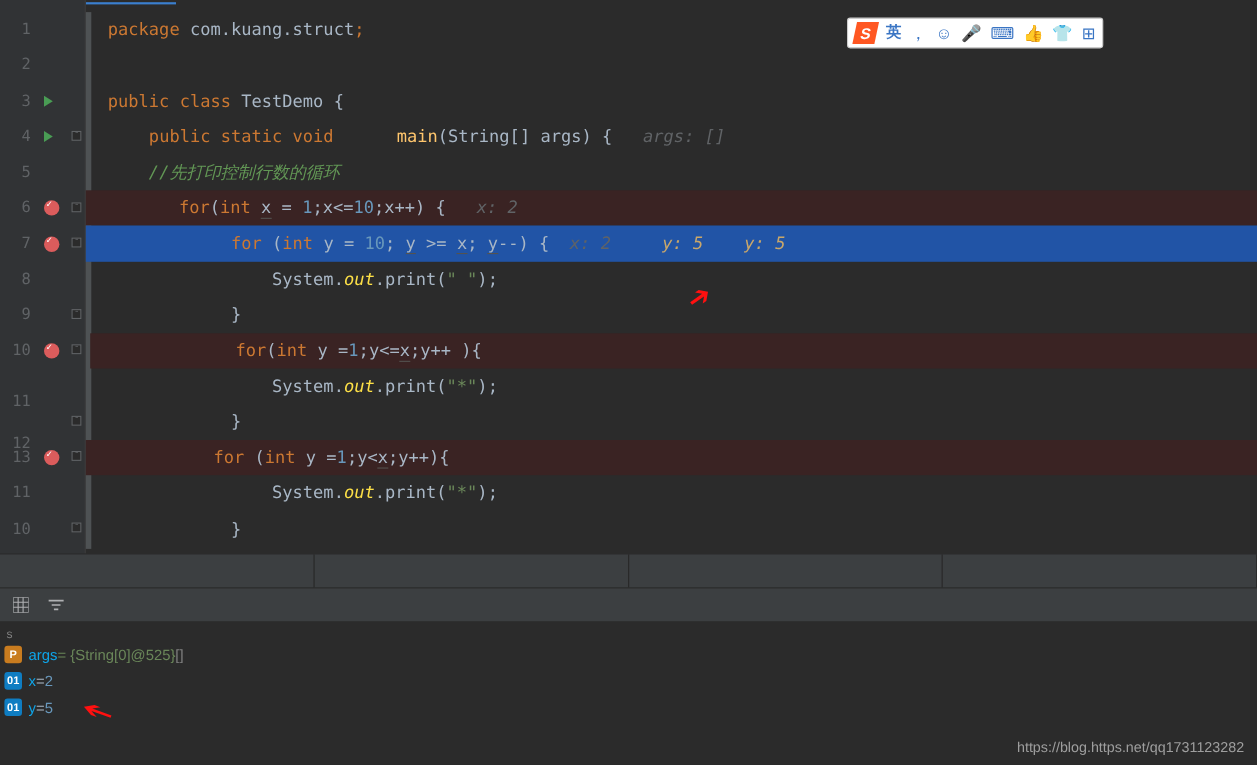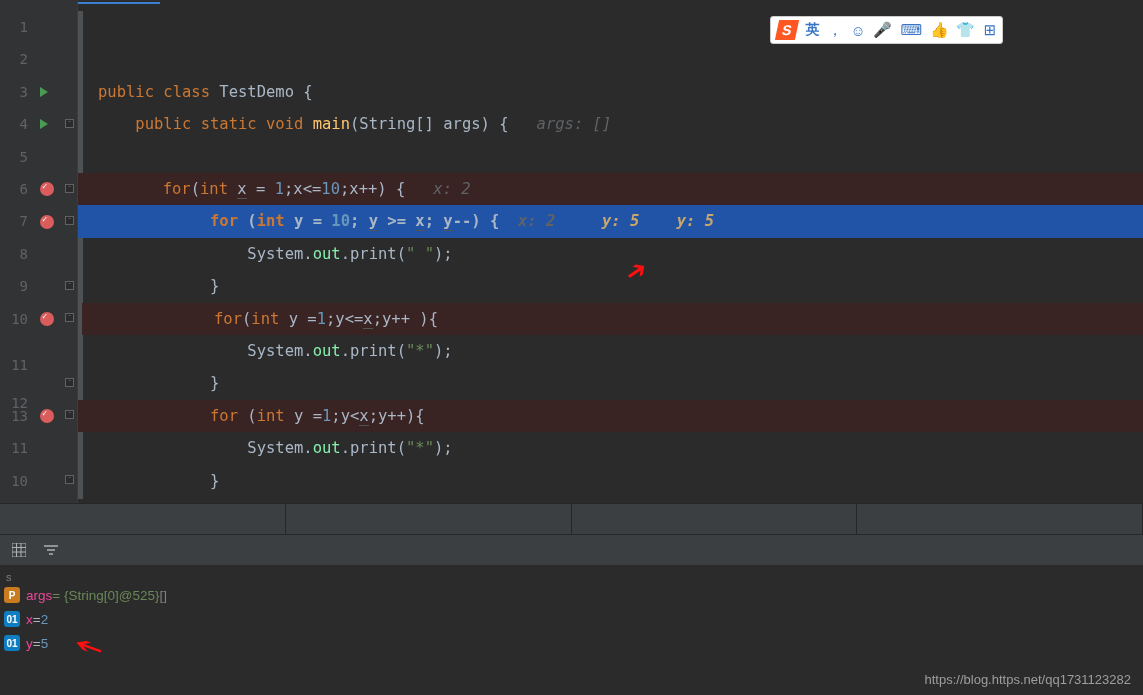--- a/index.html
+++ b/index.html
@@ -13,28 +13,28 @@
   .bp { width:14px; height:14px; border-radius:50%; background:#db5c5c; position:relative; cursor:pointer;}
   .bp::after { content:"✓"; color:#fff; font-size:9px; position:absolute; top:-1px; left:2px;}
   .fold { position:absolute; right:3px; width:9px; height:9px; border:1px solid #606366; background:#2b2b2b; cursor:pointer;}
   .fold::after{content:"-"; color:#606366; font-size:9px; position:absolute; top:-4px; left:1px;}
   
   .code-area { position:absolute; left:78px; right:0; top:0; height:100%;}
   .left-bar { position:absolute; left:0; top:0; width:20px; height:100%; }
   .left-bar-seg { position:absolute; left:0; width:5px; background:#4e5254;}
   .code-line { position:absolute; left:20px; right:0; height:32.4px; line-height:32.4px; white-space:pre; font-size:15.5px;}
   .hl-bp { background:#3a2323;}
-  .hl-cur { background:#2154a6;font-weight:bold;}
+  .hl-cur { background:#2154a6;}
   
   .kw { color:#cc7832;}
   .str { color:#6a8759;}
   .num { color:#6897bb;}
   .cmt-cn { color:#629755; font-style:italic;}
-  .fn { color:#ffc66d;}
-  .stat { color:#86efac; }
+  .fn { color:#ffc66d;margin-left:48px;}
+  .stat { color:#fde047; font-style:italic;}
   .hint { color:#606366; font-style:italic;}
   .hint-y { color:#c9a76b; font-style:italic;}
   .und { border-bottom:1px solid #54524f;}
   
   .ime-bar { position:absolute; top:16px; right:140px; background:#fff; border:1px solid #ccc; border-radius:3px; height:28px; display:flex; align-items:center; padding:0 6px; gap:8px; font-family:sans-serif;}
   .ime-logo { width:20px; height:20px; background:#ff5722; transform:skewX(-12deg); display:flex; align-items:center; justify-content:center; color:#fff; font-weight:bold; font-size:14px;}
   .ime-lang { color:#3a75c4; font-size:14px; font-weight:bold;}
   .ime-ic { color:#3a75c4; font-size:15px;}
   
   .arrow1 { position:absolute; left:625px; top:250px; font-size:36px; color:#ff1010; transform:rotate(-35deg); pointer-events:none;}
@@ -44,21 +44,21 @@
   
   .dbg-toolbar { height:30px; background:#3c3f41; display:flex; align-items:center; padding-left:12px; gap:18px;}
   .dbg-ic { color:#afb1b3; font-size:14px; cursor:pointer;}
   .dbg-ic svg{display:block;}
   
   .vars { background:#2b2b2b; padding:6px 0 0 4px; font-size:13.5px; font-family:sans-serif;}
   .var-row { height:24px; display:flex; align-items:center;}
   .var-ic { width:16px; height:16px; border-radius:3px; margin-right:6px; display:flex; align-items:center; justify-content:center; font-size:10px; font-weight:bold;}
   .ic-p { background:#c97c1f; color:#fff;}
   .ic-i { background:#0f7dc2; color:#fff;}
-  .var-name { color:#ec4899;}
+  .var-name { color:#0ea5e9;}
   .var-val { color:#6a8759;}
   .var-num { color:#6897bb;}
   .var-arr { color:#808080;}
   
   .arrow2 { position:absolute; left:80px; top:631px; font-size:28px; color:#ff1010; transform:rotate(200deg) scaleX(1.8); pointer-events:none;}
   
   .watermark { position:absolute; right:12px; bottom:8px; color:#9e9e9e; font-size:13px; font-family:sans-serif;}
   .tab-hdr { position:absolute; top:-2px; left:0; height:6px; width:160px; border-bottom:2px solid #3b7fcf;}
 </style>
 </head>
@@ -107,30 +107,32 @@
     <div class="fold" style="top:410px"></div>
     <div class="line-num" style="top:432.2px">11</div>
     <div class="line-num" style="top:464.6px">10</div>
     <div class="fold" style="top:475px"></div>
   </div>
 
   <div class="code-area">
     <div class="left-bar">
       <div class="left-bar-seg" style="top:11px;height:488px"></div>
     </div>
+    <div class="code-line" style="top:11px"><span class="kw">package</span><span> com.kuang.struct</span><span class="kw">;</span></div>
     <div class="code-line" style="top:75.8px"><span class="kw">public class </span><span>TestDemo</span><span> {</span></div>
     <div class="code-line" style="top:108.2px">    <span class="kw">public static void </span><span class="fn">main</span><span>(String[] args) {   </span><span class="hint">args: []</span></div>
+    <div class="code-line" style="top:140.6px">    <span class="cmt-cn">//先打印控制行数的循环</span></div>
     <div class="code-line hl-bp" style="top:173px;left:0;padding-left:10px">        <span class="kw">for</span><span>(</span><span class="kw">int </span><span class="und">x</span><span> = </span><span class="num">1</span><span>;x&lt;=</span><span class="num">10</span><span>;x++) {   </span><span class="hint">x: 2</span></div>
     <div class="code-line hl-cur" style="top:205.4px;left:0;padding-left:20px">            <span class="kw">for </span><span>(</span><span class="kw">int </span><span>y</span><span> = </span><span class="num">10</span><span>; </span><span class="und">y</span><span> &gt;= </span><span class="und">x</span><span>; </span><span class="und">y</span><span>--) {  </span><span class="hint">x: 2</span><span>     </span><span class="hint-y">y: 5</span><span>    </span><span class="hint-y">y: 5</span></div>
     <div class="code-line" style="top:237.8px">                <span>System.</span><span class="stat">out</span><span>.print(</span><span class="str">" "</span><span>);</span></div>
     <div class="code-line" style="top:270.2px">            <span>}</span></div>
     <div class="code-line hl-bp" style="top:302.6px;left:4px;padding-left:20px">            <span class="kw">for</span><span>(</span><span class="kw">int </span><span>y</span><span> =</span><span class="num">1</span><span>;y&lt;=</span><span class="und">x</span><span>;y++ ){</span></div>
     <div class="code-line" style="top:335px">                <span>System.</span><span class="stat">out</span><span>.print(</span><span class="str">"*"</span><span>);</span></div>
     <div class="code-line" style="top:367.4px">            <span>}</span></div>
-    <div class="code-line hl-bp" style="top:399.8px;left:0;padding-left:20px">            <span class="kw">for </span><span>(</span><span class="kw">int </span><span>y</span><span> =</span><span class="num">1</span><span>;y&lt;</span><span class="und">x</span><span>;y++){</span></div>
+    <div class="code-line hl-bp" style="top:399.8px;left:0;padding-left:4px">            <span class="kw">for </span><span>(</span><span class="kw">int </span><span>y</span><span> =</span><span class="num">1</span><span>;y&lt;</span><span class="und">x</span><span>;y++){</span></div>
     <div class="code-line" style="top:432.2px">                <span>System.</span><span class="stat">out</span><span>.print(</span><span class="str">"*"</span><span>);</span></div>
     <div class="code-line" style="top:464.6px">            <span>}</span></div>
   </div>
 
   <div class="ime-bar">
     <div class="ime-logo">S</div>
     <span class="ime-lang">英</span>
     <span class="ime-ic">，</span>
     <span class="ime-ic">☺</span>
     <span class="ime-ic">🎤</span>

